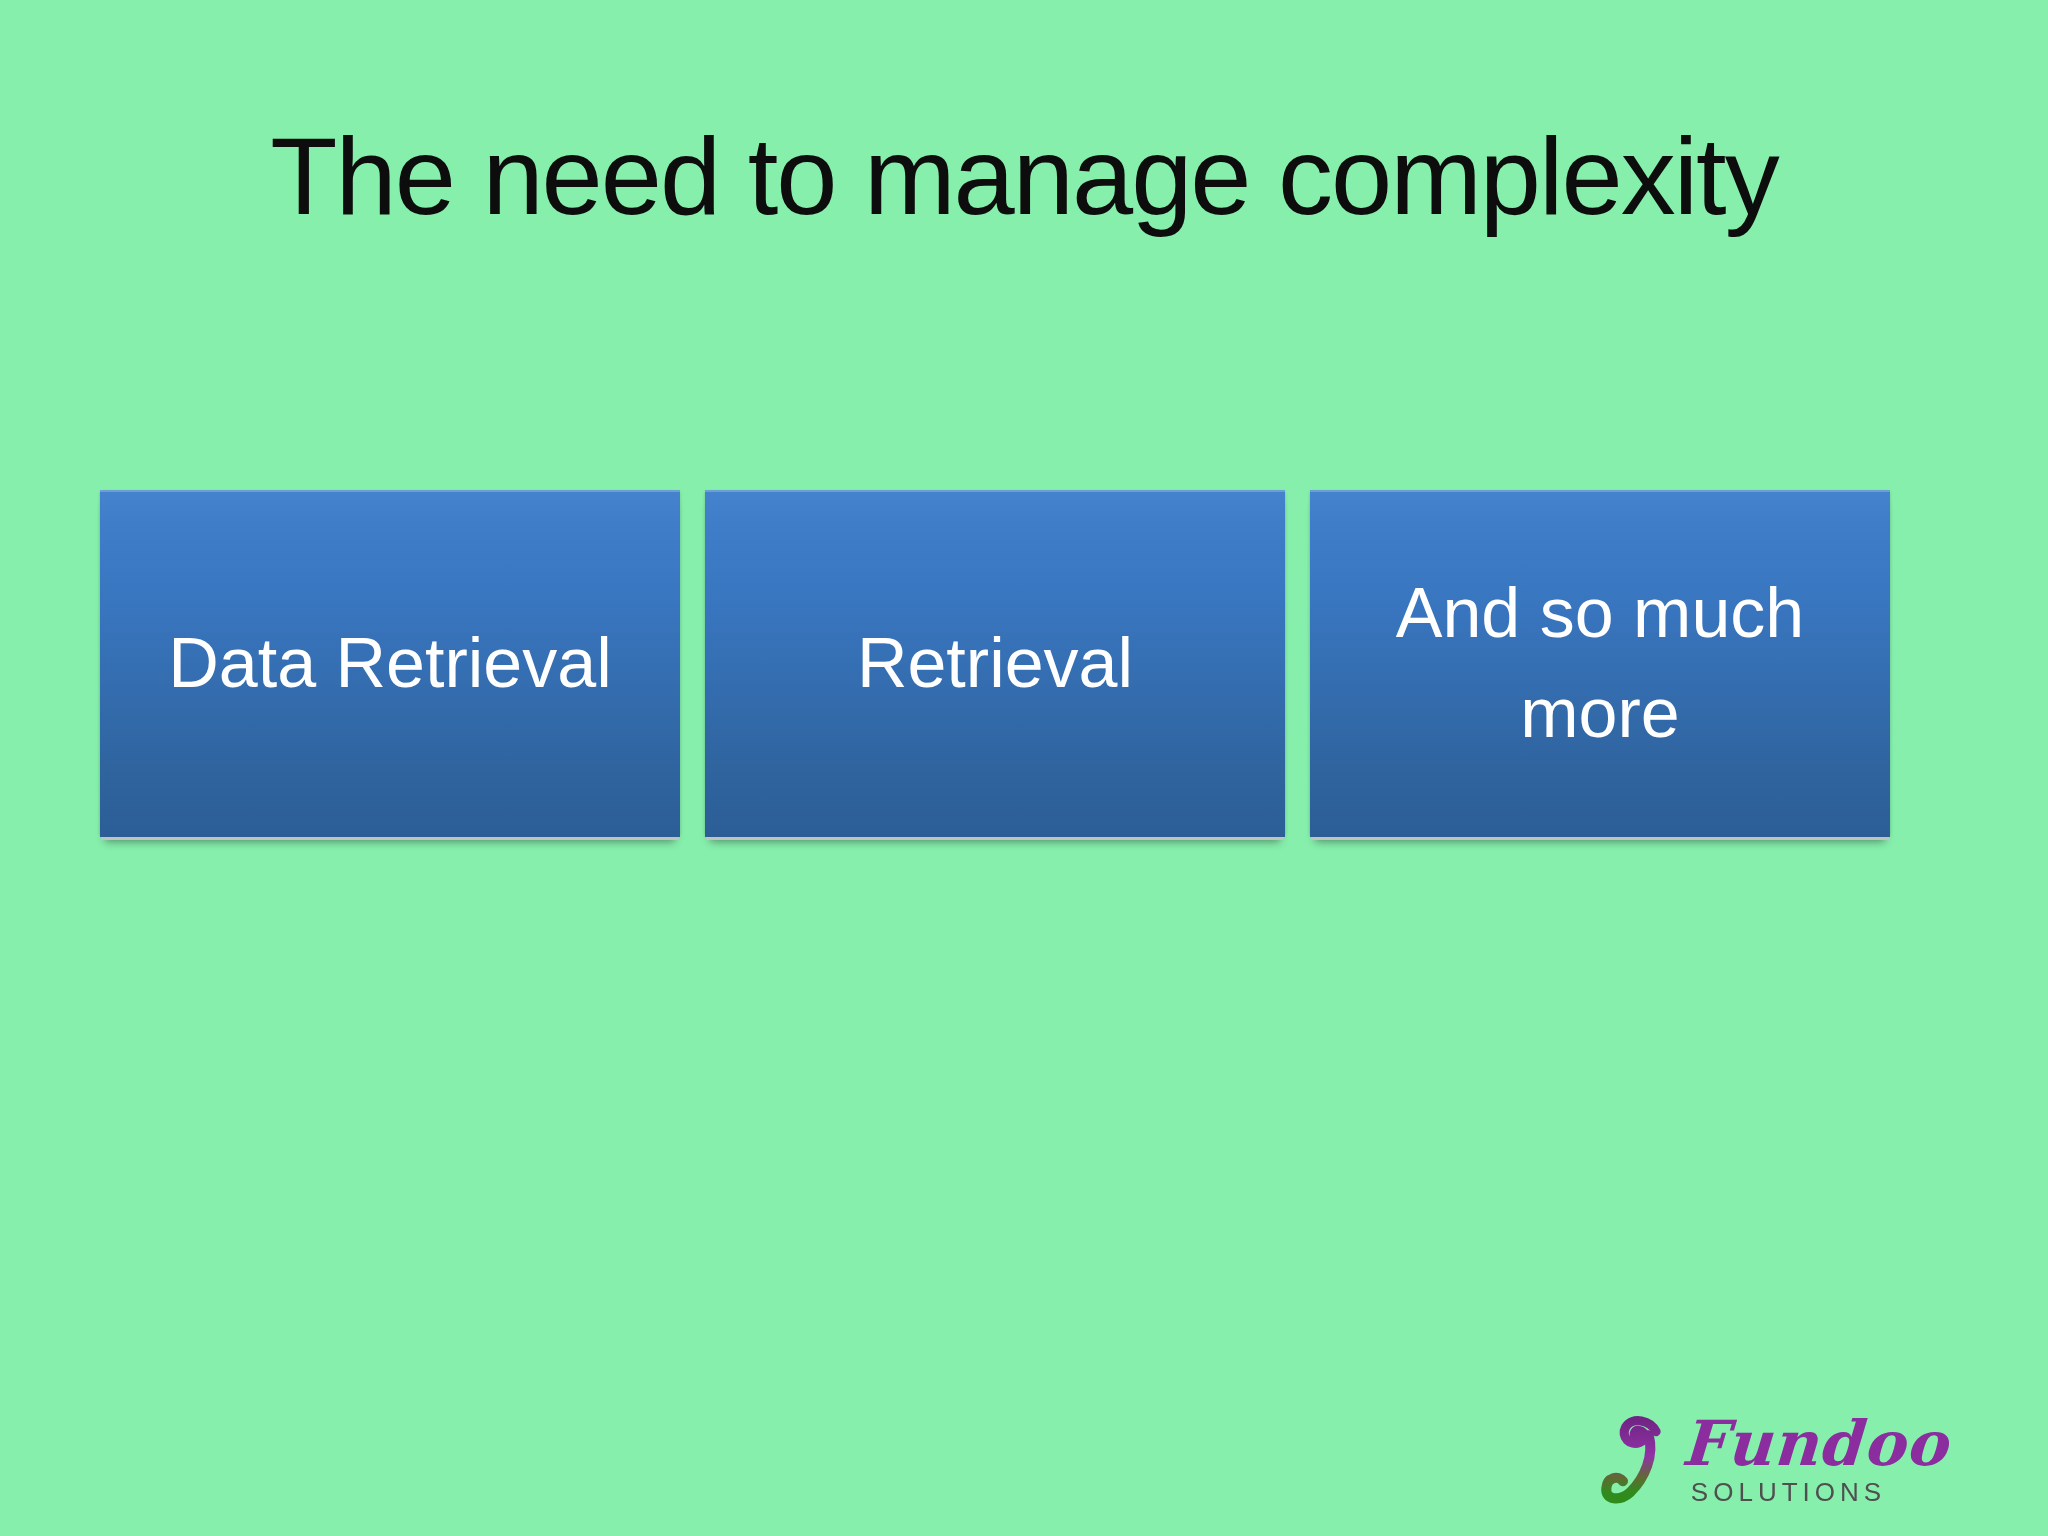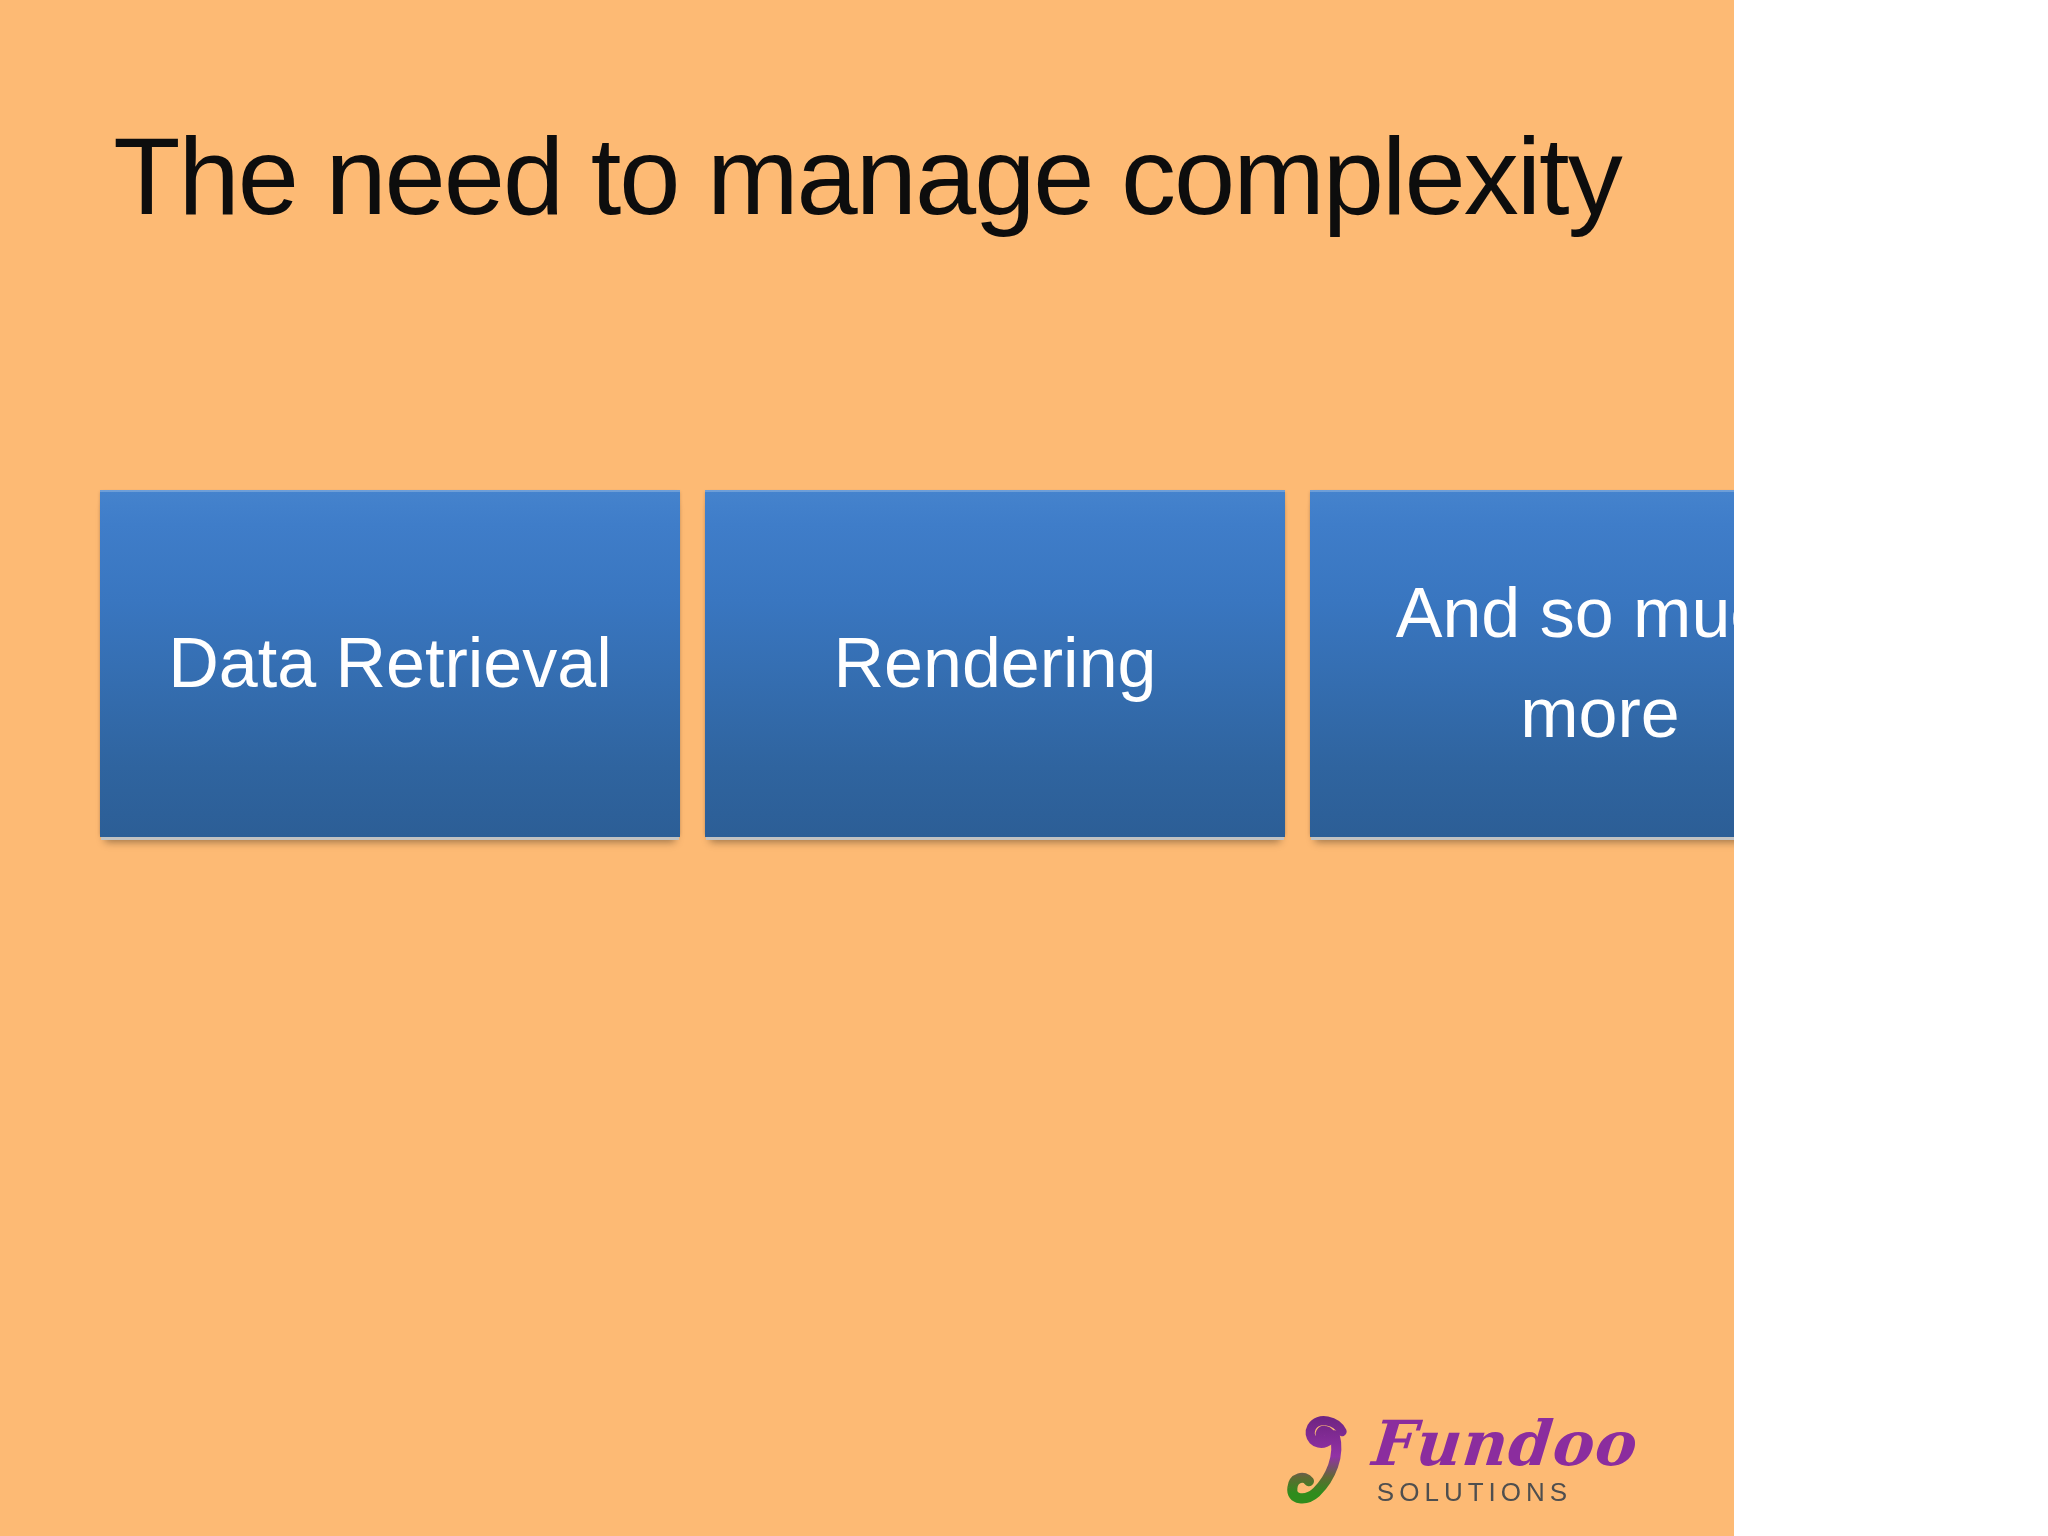--- a/index.html
+++ b/index.html
@@ -3,23 +3,23 @@
 <meta charset="utf-8">
 <style>
   html, body {
     margin: 0;
     padding: 0;
     background: #ffffff;
     font-family: "Liberation Sans", sans-serif;
   }
   .slide {
     position: relative;
-    width: 1734px;
+    width: 2048px;
     height: 1536px;
-    background: #fdba74;
+    background: #86efac;
     overflow: hidden;
   }
   .title {
     position: absolute;
     top: 104px;
     left: 0;
     right: 0;
     margin: 0;
     text-align: center;
     font-size: 110px;
@@ -109,21 +109,21 @@
 
 <div class="slide">
 
   <h1 class="title">The need to manage complexity</h1>
 
   <div class="grid">
     <div class="box">
       <span class="box-label">Data Retrieval</span>
     </div>
     <div class="box">
-      <span class="box-label">Rendering</span>
+      <span class="box-label">Retrieval</span>
     </div>
     <div class="box">
       <span class="box-label">And so much
 more</span>
     </div>
   </div>
 
   <div class="logo">
     <svg class="logo-mark" viewBox="0 0 80 100" xmlns="http://www.w3.org/2000/svg">
       <defs>

